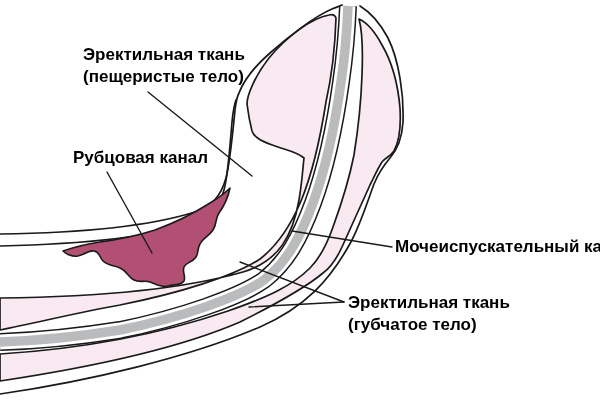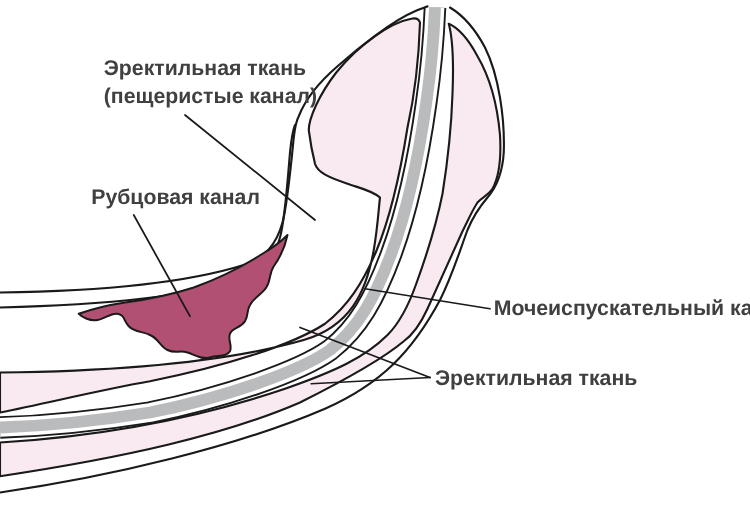--- a/index.html
+++ b/index.html
@@ -3,21 +3,21 @@
 <meta charset="utf-8">
 <style>
   html,body{margin:0;padding:0;}
   body{
     width:600px;height:407px;overflow:hidden;background:#ffffff;
     font-family:"Liberation Sans","DejaVu Sans",sans-serif;
   }
   .stage{position:relative;width:600px;height:407px;background:#ffffff;}
   svg.diagram{position:absolute;left:0;top:0;}
   .label{
-    position:absolute;color:#404040;font-size:17px;line-height:22px;
+    position:absolute;color:#000000;font-size:17px;line-height:22px;
     font-weight:600;letter-spacing:0px;white-space:nowrap;
   }
   
   .tissue-pink{fill:#f8eaf0;stroke:#1a1a1a;stroke-width:1.7;stroke-linejoin:round;}
   .scar{fill:#b25073;stroke:#1a1a1a;stroke-width:1.6;stroke-linejoin:round;}
   .skin-line{fill:none;stroke:#1a1a1a;stroke-width:1.7;stroke-linecap:round;}
   .urethra-outline{fill:none;stroke:#1a1a1a;stroke-width:18;stroke-linecap:butt;}
   .urethra-margin{fill:none;stroke:#ffffff;stroke-width:15;stroke-linecap:butt;}
   .urethra-gray{fill:none;stroke:#b9bbbd;stroke-width:9.5;stroke-linecap:butt;}
   .leader{stroke:#1a1a1a;stroke-width:1.4;fill:none;stroke-linecap:round;}
@@ -127,28 +127,29 @@
 
     <line class="leader" x1="148" y1="92" x2="252" y2="176"></line>
     <line class="leader" x1="107" y1="172" x2="152" y2="253"></line>
     <line class="leader" x1="392" y1="247" x2="292" y2="231"></line>
     <line class="leader" x1="344" y1="302" x2="240" y2="262"></line>
     <line class="leader" x1="344" y1="302" x2="249" y2="307"></line>
   </svg>
 
   <div class="label" style="left:83px;top:44px;">
     <span>Эректильная ткань</span><br>
-    <span>(пещеристые канал)</span>
+    <span>(пещеристые тело)</span>
   </div>
 
   <div class="label" style="left:73px;top:147px;">
     <span>Рубцовая канал</span>
   </div>
 
   <div class="label" style="left:395px;top:236px;">
     <span>Мочеиспускательный канал</span>
   </div>
 
   <div class="label" style="left:348px;top:292px;">
     <span>Эректильная ткань</span><br>
+    <span>(губчатое тело)</span>
   </div>
 
 </div>
 
 </body></html>

